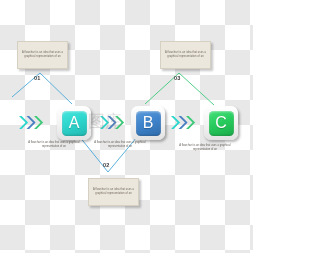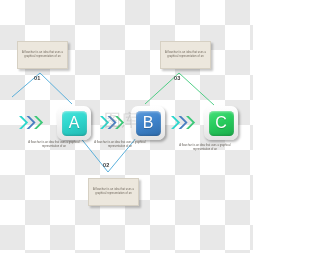--- a/index.html
+++ b/index.html
@@ -115,23 +115,22 @@
     height: 22px;
     display: flex;
     align-items: center;
     gap: 2px;
     opacity: 0.30;
     pointer-events: none;
   }
   .wm-glyph {
     font-size: 17px;
     color: #8d8d8d;
-    font-family: Liberation Mono, monospace;
+    font-family: Liberation Serif, serif;
     line-height: 1;
-    padding-left: 16px;
   }
 </style>
 </head>
 <body>
 
 <div id="stage">
 
   <svg class="layer" viewBox="0 0 253 253" width="253" height="253">
 
     <polyline points="12,97 40,73 72,104" fill="none" stroke="#4aa8d8" stroke-width="0.9"></polyline>

